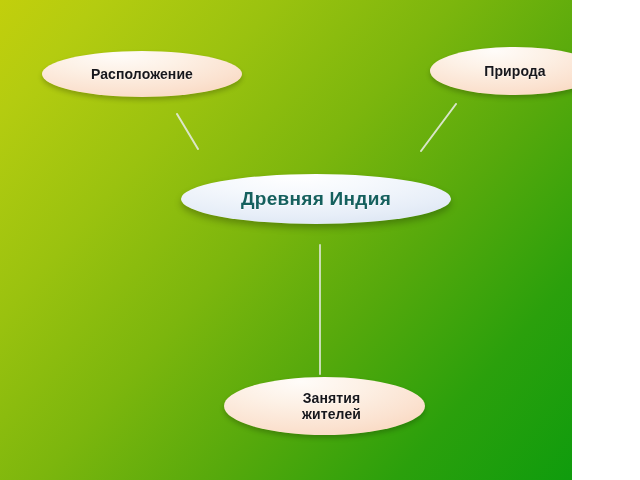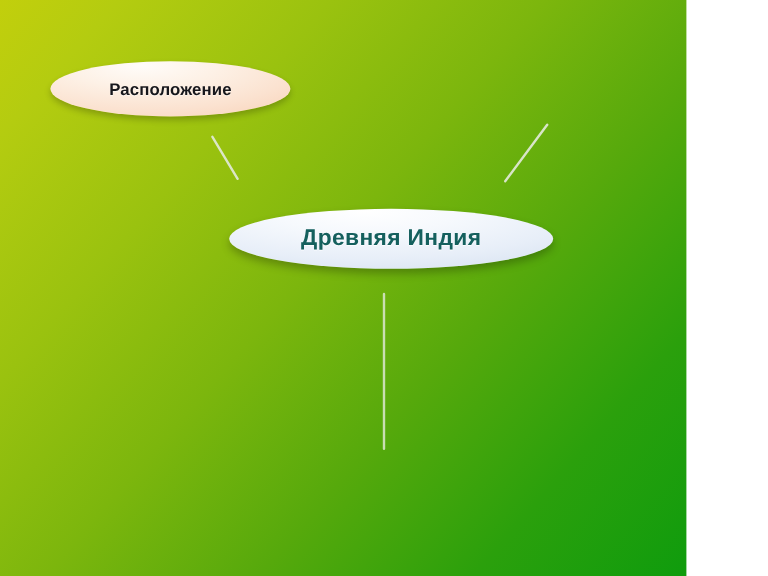--- a/index.html
+++ b/index.html
@@ -78,38 +78,47 @@
     font-weight: bold;
     font-size: 19px;
     line-height: 22px;
     letter-spacing: 0.3px;
     text-shadow: 0 1px 0 rgba(255,255,255,0.75);
   }
 
   
   #node-location  { left: 42px;  top: 51px;  width: 200px; height: 46px; }
   #node-nature    { left: 430px; top: 47px;  width: 170px; height: 48px; }
-  #node-main      { left: 191px; top: 174px; width: 270px; height: 50px; }
+  #node-main      { left: 181px; top: 174px; width: 270px; height: 50px; }
   #node-occupations { left: 224px; top: 377px; width: 201px; height: 58px; }
   #node-occupations .node-label { padding-left: 14px; }
 </style>
 </head>
 <body>
 
 <div id="slide">
 
   <svg class="connectors" viewBox="0 0 640 480" width="640" height="480" aria-hidden="true">
     <line x1="177" y1="114" x2="198" y2="149" stroke="#e2ead8" stroke-width="2" stroke-linecap="round" opacity="0.92"></line>
     <line x1="456" y1="104" x2="421" y2="151" stroke="#e2ead8" stroke-width="2" stroke-linecap="round" opacity="0.92"></line>
     <line x1="320" y1="245" x2="320" y2="374" stroke="#d5e4c6" stroke-width="2" stroke-linecap="round" opacity="0.9"></line>
   </svg>
 
   <div id="node-location" class="node node-peach">
     <span class="node-label">Расположение</span>
   </div>
 
+  <div id="node-nature" class="node node-peach">
+    <span class="node-label">Природа</span>
+  </div>
 
   <div id="node-main" class="node node-center">
     <span class="node-label">Древняя Индия</span>
   </div>
 
+  <div id="node-occupations" class="node node-peach">
+    <span class="node-label">
+      <span>Занятия</span><br>
+      <span>жителей</span>
+    </span>
+  </div>
 
 </div>
 
 </body></html>

